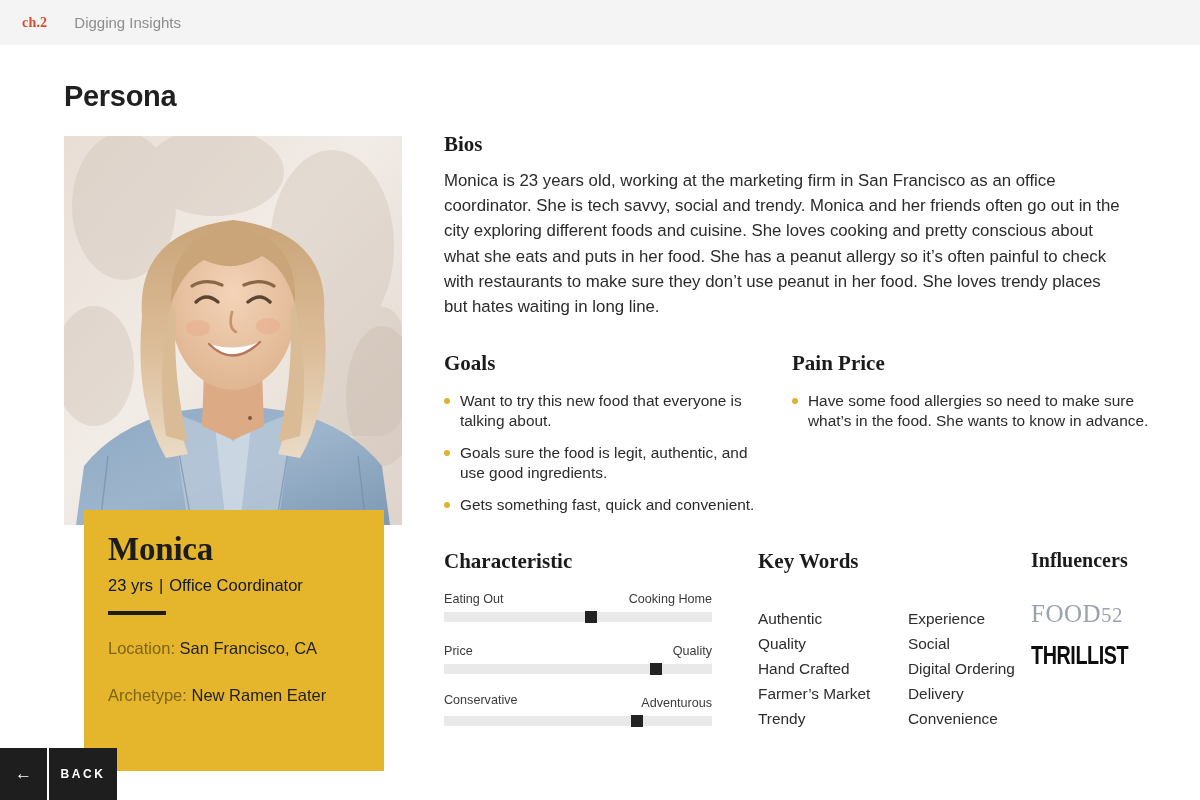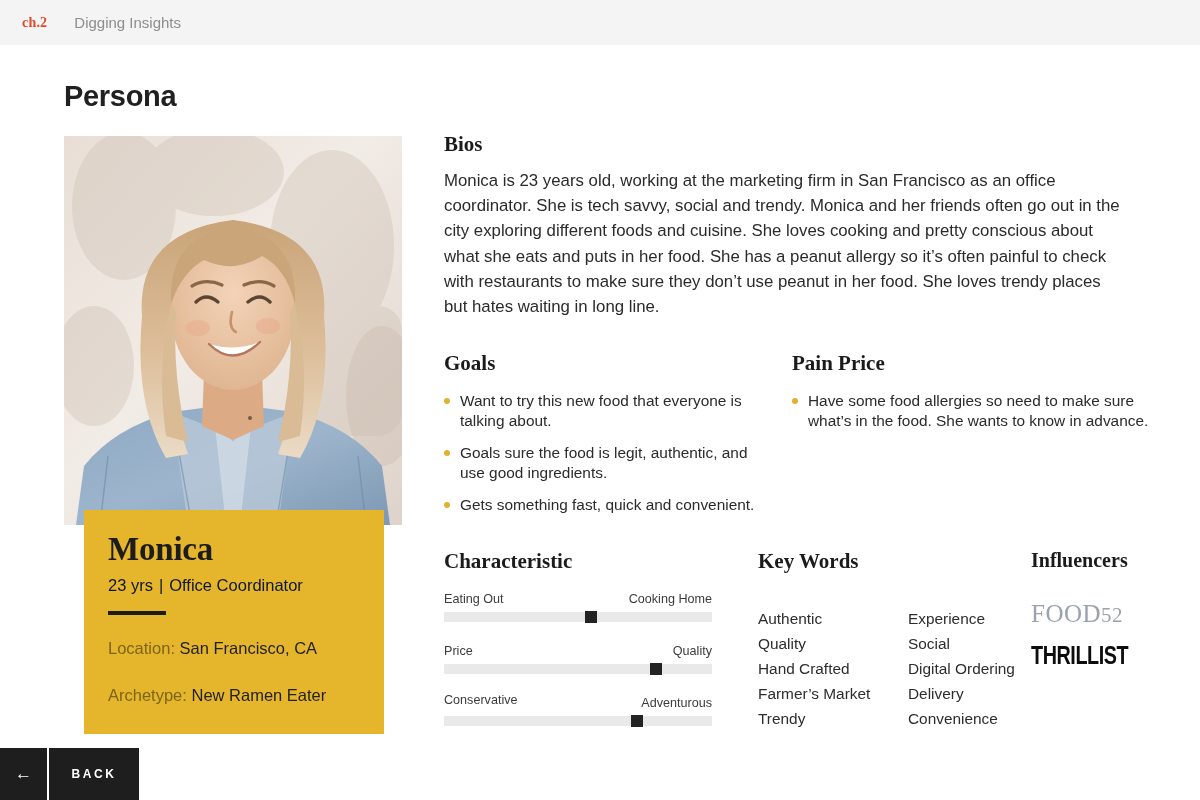--- a/index.html
+++ b/index.html
@@ -58,21 +58,21 @@
     background: #d8cfc8;
   }
   .photo-svg { display: block; width: 338px; height: 389px; }
 
   
   .persona-card {
     position: absolute;
     top: 510px;
     left: 84px;
     width: 300px;
-    height: 224px;
+    height: 261px;
     background: #e5b62b;
     padding: 22px 24px 10px 24px;
   }
   .persona-name {
     font-family: "Liberation Serif", serif;
     font-weight: bold;
     font-size: 33px;
     color: #1c1c1c;
     line-height: 1.05;
     letter-spacing: -0.2px;
@@ -211,21 +211,21 @@
     background: #1e1e1e;
     color: #ffffff;
     display: flex;
     align-items: center;
     justify-content: center;
     font-size: 12px;
     font-weight: bold;
     letter-spacing: 2.6px;
   }
   .nav-arrow { width: 47px; font-size: 17px; letter-spacing: 0; font-weight: normal; }
-  .nav-label { width: 90px; }
+  .nav-label { width: 68px; }
   .nav-divider { width: 2px; background: #ffffff; }
 </style>
 </head>
 <body>
 
 <div class="topbar">
   <span class="chapter-tag">ch.2</span>
   <span class="chapter-title">Digging Insights</span>
 </div>
 

